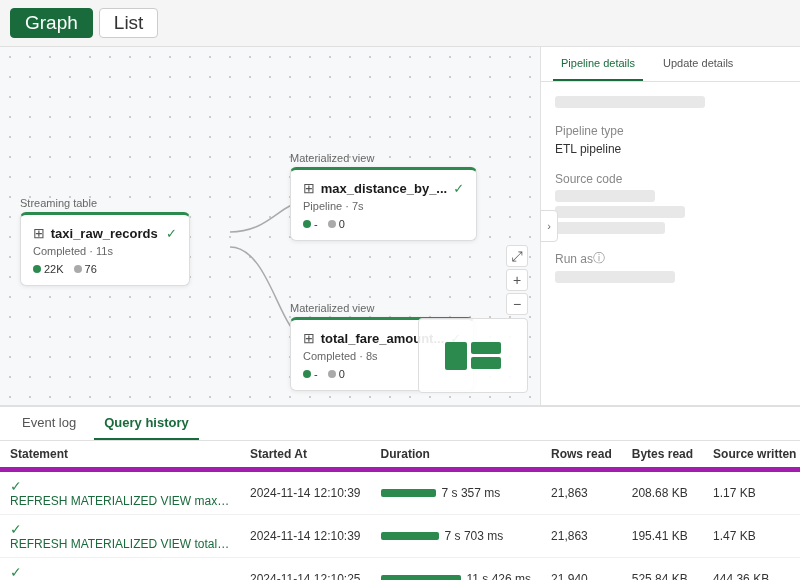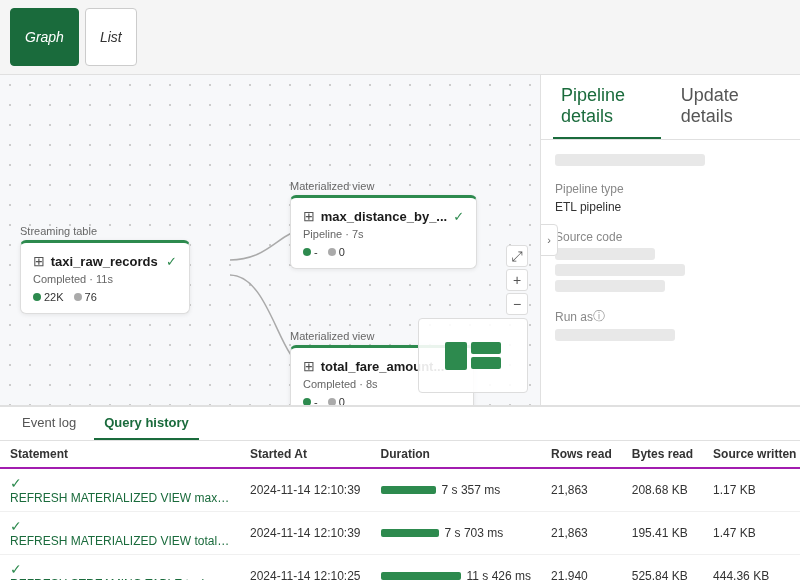--- a/index.html
+++ b/index.html
@@ -1,20 +1,20 @@
 <!DOCTYPE html>
 <html><head>
   <meta charset="utf-8">
   <style>
     * { box-sizing: border-box; margin: 0; padding: 0; }
     body { font-family: -apple-system, BlinkMacSystemFont, 'Segoe UI', sans-serif; font-size: 13px; background: #f5f5f5; color: #333; width: 800px; height: 580px; overflow: hidden; display: flex; flex-direction: column; }
 
     
     .toolbar { display: flex; align-items: center; padding: 8px 10px; background: #f5f5f5; border-bottom: 1px solid #e0e0e0; gap: 6px; }
-    .tab-btn { padding: 20px 14px; border-radius: 4px; border: 1px solid #ccc; background: #fff; cursor: pointer; font-size: 14px; color: #333; font-style: italic; }
+    .tab-btn { padding: 3px 14px; border-radius: 4px; border: 1px solid #ccc; background: #fff; cursor: pointer; font-size: 19px; color: #333; }
     .tab-btn.active { background: #1a6b3c; color: #fff; border-color: #1a6b3c; }
 
     
     .main-area { display: flex; flex: 1; overflow: hidden; }
 
     
     .graph-canvas { flex: 1; background: #f7f8fa; position: relative; background-image: radial-gradient(circle, #ccc 1px, transparent 1px); background-size: 20px 20px; overflow: hidden; }
 
     
     .collapse-btn { position: absolute; top: 50%; left: -1px; transform: translateY(-50%); background: #fff; border: 1px solid #ddd; border-radius: 0 4px 4px 0; width: 18px; height: 32px; display: flex; align-items: center; justify-content: center; cursor: pointer; z-index: 10; font-size: 11px; color: #666; }
@@ -39,37 +39,37 @@
     
     .minimap { position: absolute; bottom: 12px; right: 12px; background: rgba(255,255,255,0.9); border: 1px solid #ddd; border-radius: 4px; width: 110px; height: 75px; overflow: hidden; }
     .minimap-content { width: 100%; height: 100%; position: relative; display: flex; align-items: center; justify-content: center; gap: 4px; padding: 8px; }
     .mini-rect { background: #2d8a4e; border-radius: 2px; }
     .minimap-controls { position: absolute; right: 12px; bottom: 90px; display: flex; flex-direction: column; gap: 2px; }
     .map-btn { width: 22px; height: 22px; background: #fff; border: 1px solid #ddd; border-radius: 3px; display: flex; align-items: center; justify-content: center; cursor: pointer; font-size: 14px; color: #555; }
 
     
     .right-panel { width: 260px; background: #fff; border-left: 1px solid #e0e0e0; display: flex; flex-direction: column; position: relative; }
     .right-panel-tabs { display: flex; border-bottom: 1px solid #e0e0e0; padding: 0 12px; }
-    .panel-tab { padding: 10px 8px; font-size: 18px; cursor: pointer; color: #555; border-bottom: 2px solid transparent; margin-right: 12px; }
+    .panel-tab { padding: 10px 8px; font-size: 11px; cursor: pointer; color: #555; border-bottom: 2px solid transparent; margin-right: 12px; }
     .panel-tab.active { color: #1a6b3c; border-bottom-color: #1a6b3c; font-weight: 500; }
     .panel-content { padding: 14px; flex: 1; overflow-y: auto; }
     .panel-row { margin-bottom: 16px; }
     .panel-label { font-size: 12px; color: #888; margin-bottom: 4px; font-weight: 500; }
     .panel-value { font-size: 12px; color: #333; }
     .blurred { background: #e8e8e8; border-radius: 3px; height: 12px; width: 150px; display: block; }
     .blurred-sm { background: #e8e8e8; border-radius: 3px; height: 12px; width: 100px; display: block; margin-bottom: 4px; }
 
     
     .bottom-panel { height: 175px; background: #fff; border-top: 2px solid #e0e0e0; display: flex; flex-direction: column; }
     .bottom-tabs { display: flex; padding: 0 12px; border-bottom: 1px solid #e0e0e0; }
     .bottom-tab { padding: 8px 10px; font-size: 13px; cursor: pointer; color: #555; border-bottom: 2px solid transparent; margin-right: 8px; }
     .bottom-tab.active { color: #1a6b3c; border-bottom-color: #1a6b3c; font-weight: 600; }
     .table-container { flex: 1; overflow-y: auto; }
     table { width: 100%; border-collapse: collapse; font-size: 12px; }
-    table thead th { text-align: left; padding: 6px 10px; font-weight: 600; color: #333; border-bottom: 2px solid #a21caf; white-space: nowrap; background: #fff; }
+    table thead th { text-align: left; padding: 6px 10px; font-weight: 600; color: #333; border-bottom: 5px solid #a21caf; white-space: nowrap; background: #fff; }
     table tbody tr { border-bottom: 1px solid #f0f0f0; }
     table tbody td { padding: 6px 10px; color: #333; white-space: nowrap; }
     .link-cell { color: #1a6b3c; cursor: pointer; text-decoration: none; max-width: 220px; overflow: hidden; text-overflow: ellipsis; display: block; }
     .status-ok { color: #2d8a4e; font-size: 14px; }
     .duration-bar { display: flex; align-items: center; gap: 6px; }
     .dur-bar { height: 8px; background: #2d8a4e; border-radius: 2px; }
   </style>
 </head>
 <body>
 

